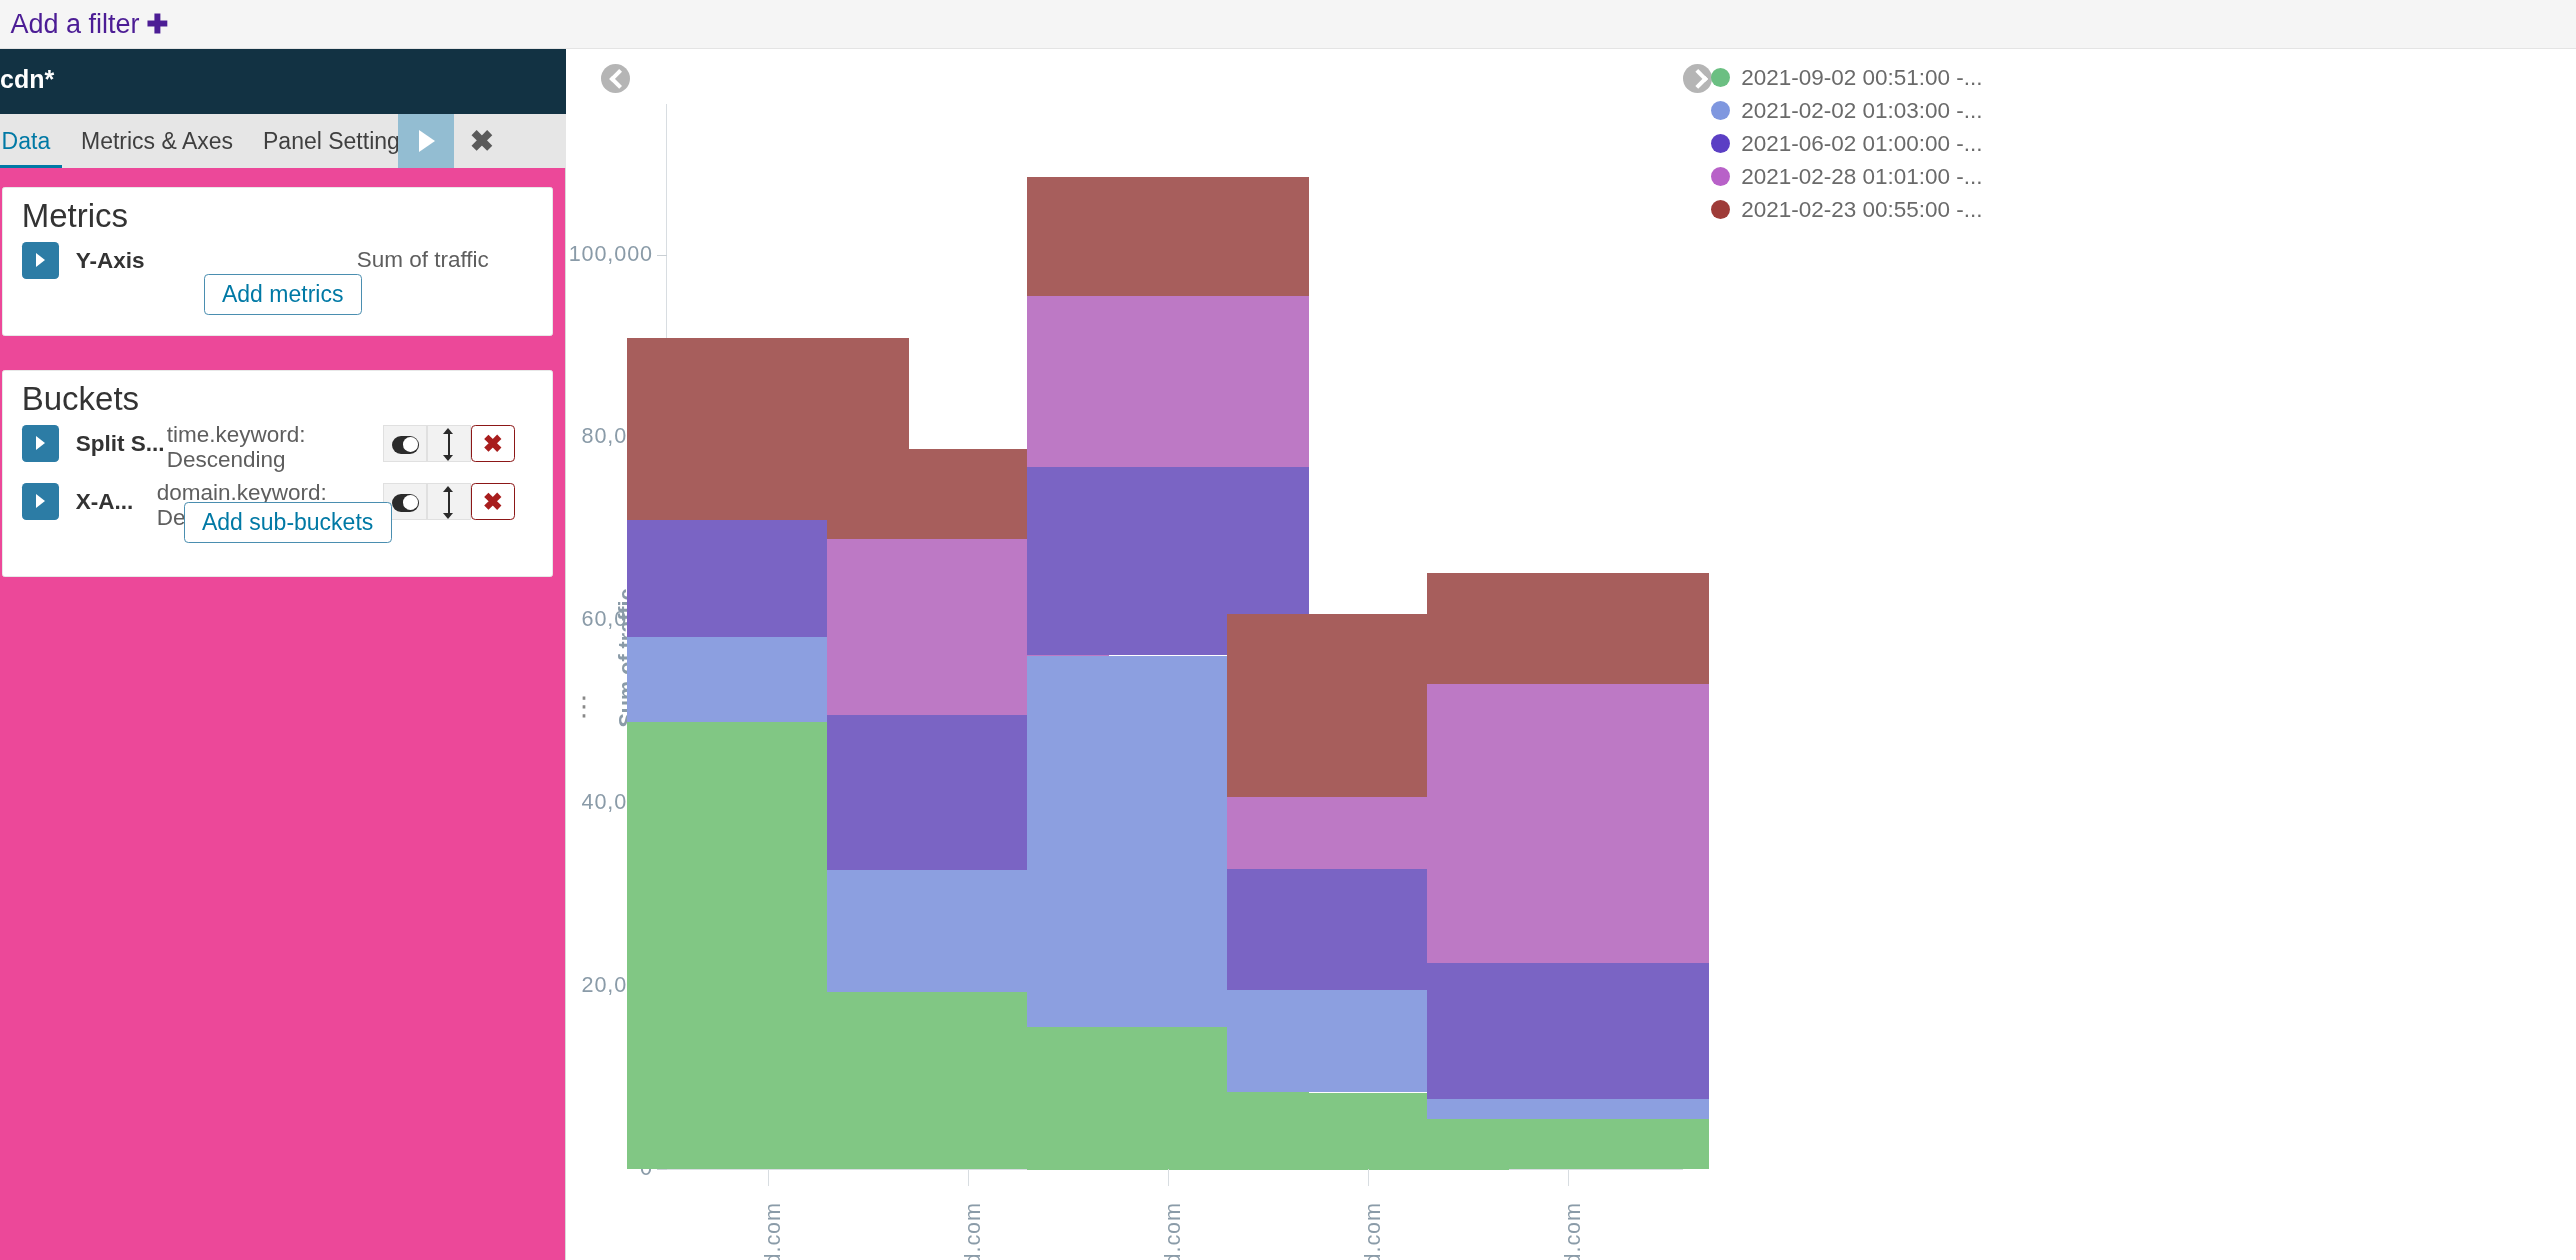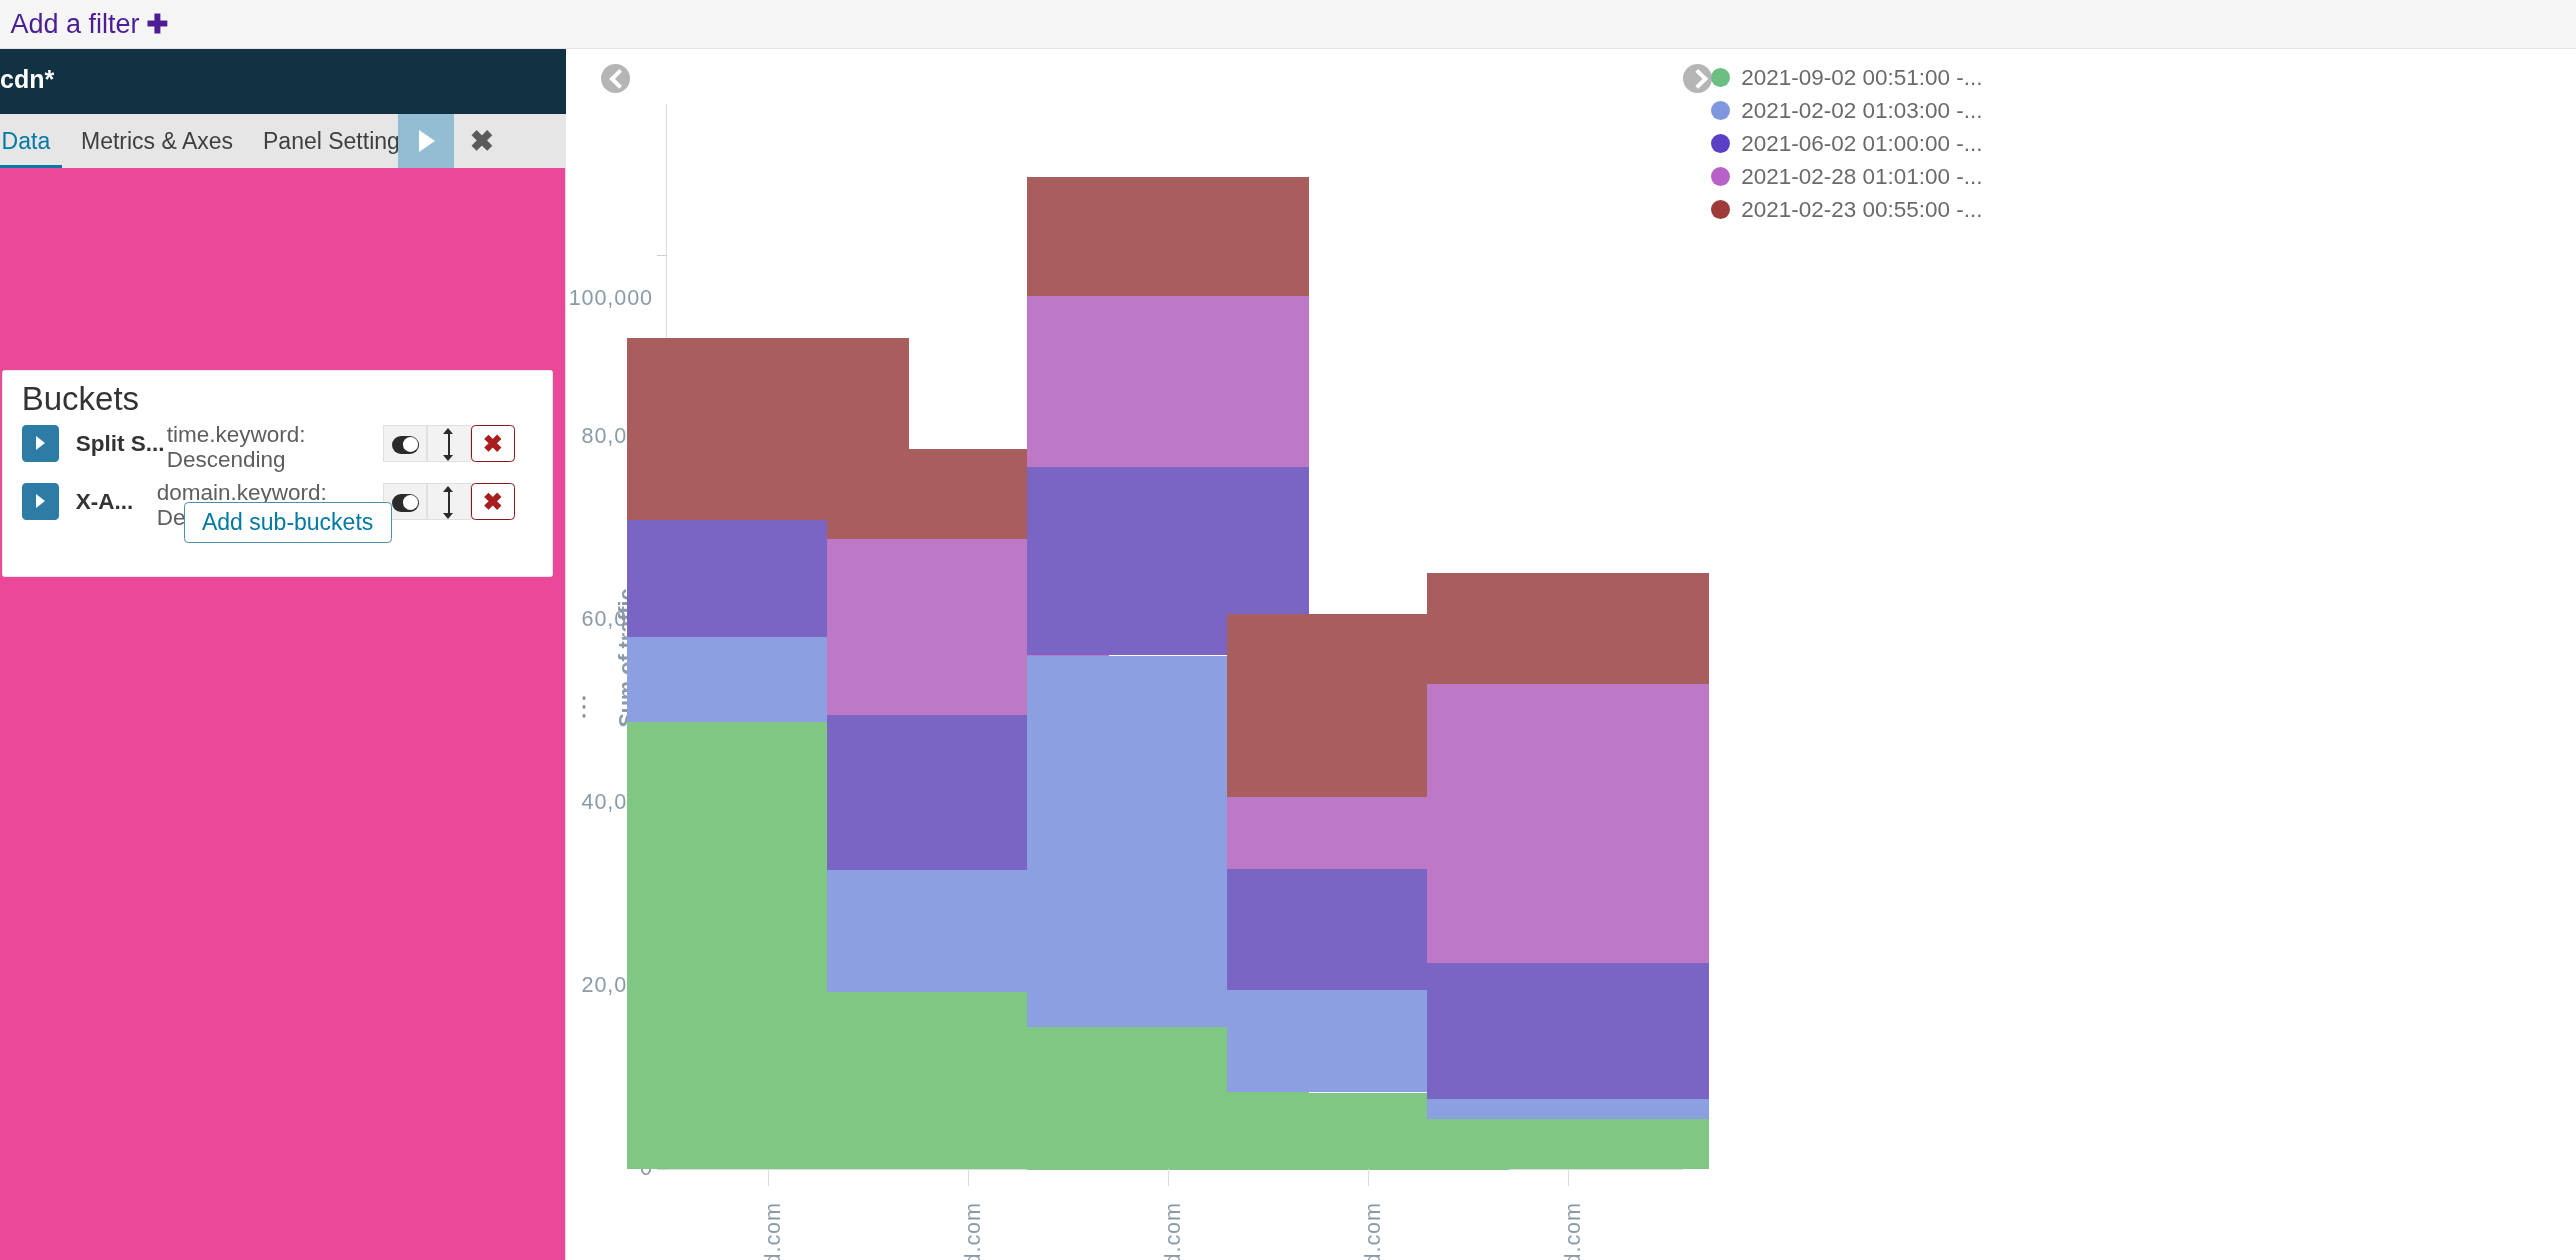--- a/index.html
+++ b/index.html
@@ -243,20 +243,31 @@
     <div class="tab" id="tab-metrics-axes">Metrics &amp; Axes</div>
     <div class="tab" id="tab-panel-settings">Panel Settings</div>
     <div id="apply-button">
       <span class="play"></span>
     </div>
     <div id="discard-button">
       <span>✖</span>
     </div>
   </div>
 
+  <div class="card" id="metrics-card">
+    <div class="card-title">Metrics</div>
+    <div class="agg-row" style="left:0; top:54px; width:551px; height:43px;">
+      <div class="agg-toggle" style="left:19px; top:0;">
+        <span class="caret"></span>
+      </div>
+      <div class="agg-label" style="left:73px; top:6px;">Y-Axis</div>
+      <div class="agg-desc" style="left:354px; top:6px;">Sum of traffic</div>
+    </div>
+    <div class="link-button" id="add-metrics-button">Add metrics</div>
+  </div>
 
   <div class="card" id="buckets-card">
     <div class="card-title">Buckets</div>
 
     <div class="agg-row" style="left:0; top:54px; width:551px; height:43px;">
       <div class="agg-toggle" style="left:19px; top:0;">
         <span class="caret"></span>
       </div>
       <div class="agg-label" style="left:73px; top:6px;">Split S...</div>
       <div class="agg-desc" style="left:164px; top:-1.7px; width:147px; white-space:normal;">time.keyword: Descending</div>
@@ -311,21 +322,21 @@
       <div class="y-tick-label" style="left: -67px; top: 1106px;">0</div>
       <div class="y-tick-mark" style="left: 67px; top: 1120px;"></div>
       <div class="y-tick-label" style="left: -67px; top: 923px;">20,000</div>
       <div class="y-tick-mark" style="left: 67px; top: 937px;"></div>
       <div class="y-tick-label" style="left: -67px; top: 740px;">40,000</div>
       <div class="y-tick-mark" style="left: 67px; top: 755px;"></div>
       <div class="y-tick-label" style="left: -67px; top: 557px;">60,000</div>
       <div class="y-tick-mark" style="left: 67px; top: 572px;"></div>
       <div class="y-tick-label" style="left: -67px; top: 374px;">80,000</div>
       <div class="y-tick-mark" style="left: 67px; top: 389px;"></div>
-      <div class="y-tick-label" style="left: -67px; top: 192px; margin-top: 44px;">100,000</div>
+      <div class="y-tick-label" style="left: -67px; top: 192px;">100,000</div>
       <div class="y-tick-mark" style="left: 67px; top: 206px;"></div>
     </div>
   <div id="bars">
       <div class="bar-seg" style="left: 37px; top: 673px; width: 282px; height: 447px; background: rgb(129, 199, 132);"></div>
       <div class="bar-seg" style="left: 37px; top: 588px; width: 282px; height: 85px; background: rgb(140, 159, 224);"></div>
       <div class="bar-seg" style="left: 37px; top: 470px; width: 282px; height: 118px; background: rgb(122, 100, 196);"></div>
       <div class="bar-seg" style="left: 37px; top: 289px; width: 282px; height: 182px; background: rgb(167, 94, 92);"></div>
       <div class="bar-seg" style="left: 237px; top: 943px; width: 282px; height: 177px; background: rgb(129, 199, 132);"></div>
       <div class="bar-seg" style="left: 237px; top: 821px; width: 282px; height: 122px; background: rgb(140, 159, 224);"></div>
       <div class="bar-seg" style="left: 237px; top: 666px; width: 282px; height: 155px; background: rgb(122, 100, 196);"></div>

